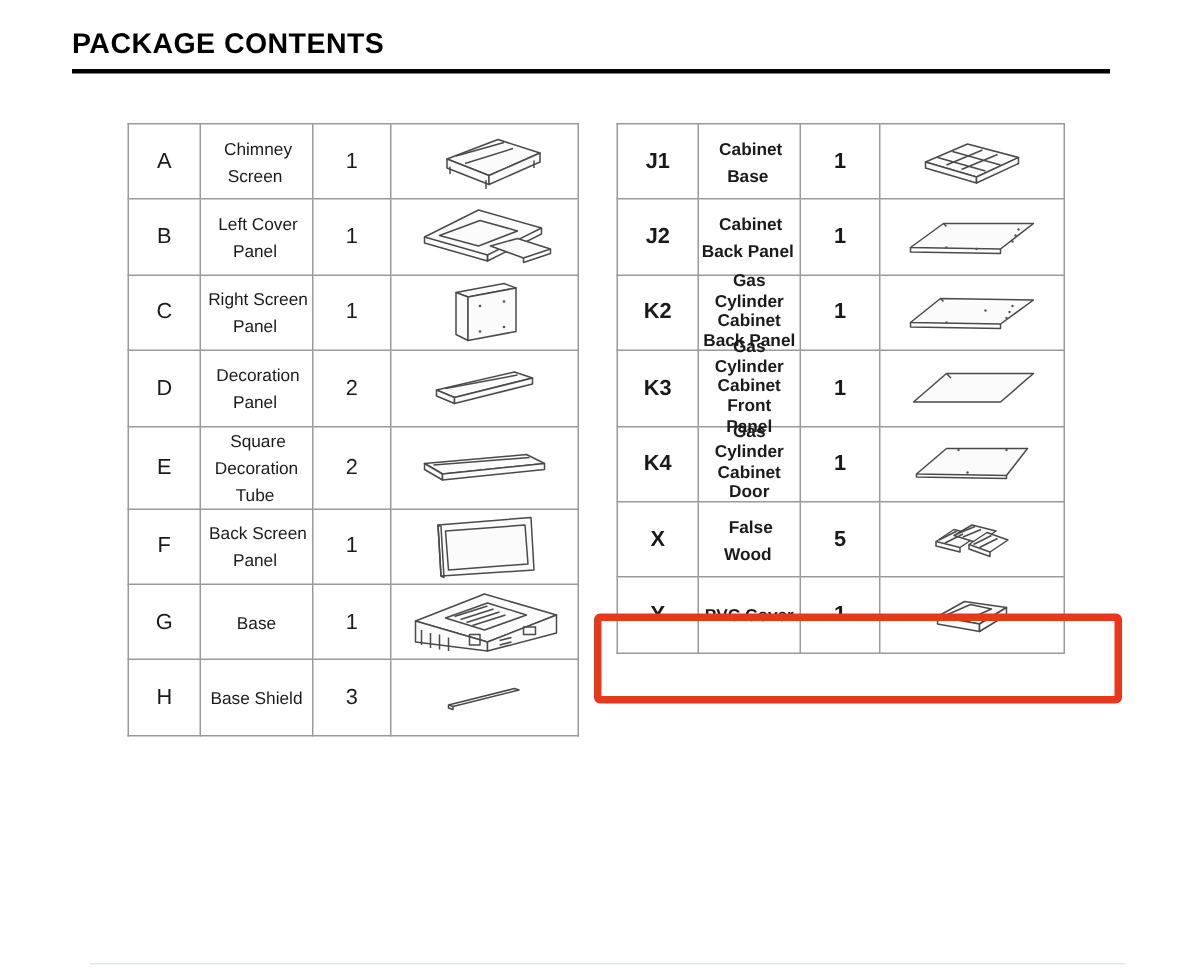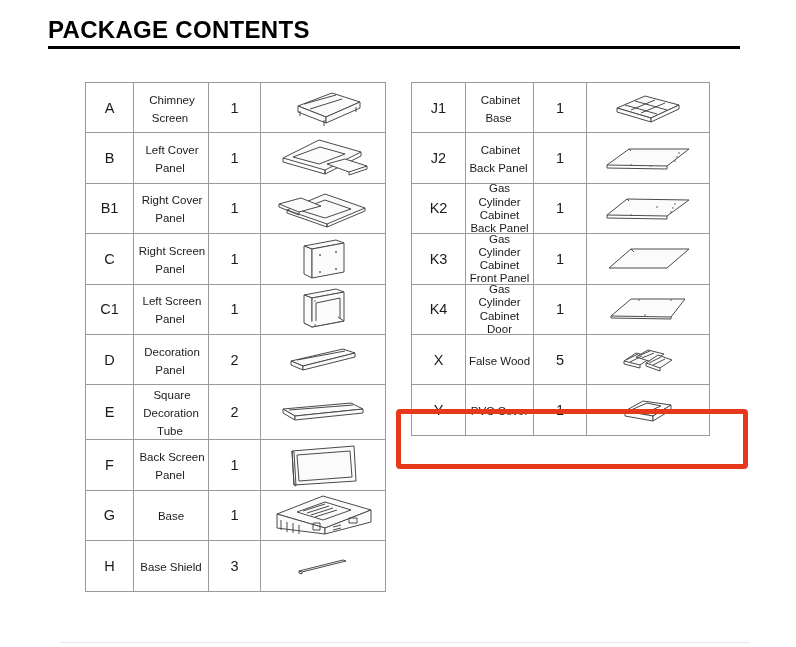--- a/index.html
+++ b/index.html
@@ -14,21 +14,21 @@
     overflow: hidden;
     font-family: "Liberation Sans", sans-serif;
     color: #000;
   }
 
   
   #page-title {
     position: absolute;
     left: 48px;
     top: 14px;
-    font-size: 24px;
+    font-size: 19px;
     font-weight: bold;
     letter-spacing: 0.3px;
     line-height: 32px;
     color: #000;
     white-space: nowrap;
   }
   #title-rule {
     position: absolute;
     left: 48px;
     top: 46px;
@@ -38,21 +38,21 @@
   }
 
   
   .parts-table {
     position: absolute;
     border-collapse: collapse;
     table-layout: fixed;
     border: 1px solid #808080;
   }
   #table-left  { left: 85px;  top: 82px; width: 300px; }
-  #table-right { left: 411px; top: 82px; width: 298px; }
+  #table-right { left: 411px; top: 82px; width: 298px; font-weight: bold; }
 
   .parts-table td {
     border: 1px solid #9a9a9a;
     padding: 0;
     text-align: center;
     vertical-align: middle;
     height: 49.4px;
     overflow: visible;
     position: relative;
   }
@@ -161,71 +161,34 @@
               <path style="fill:none;stroke:#4a4a4a;stroke-width:1;stroke-linejoin:round;" d="M18 21 L45 11 L70 18 L44 28 Z"></path>
               <path style="fill:none;stroke:#4a4a4a;stroke-width:1;stroke-linejoin:round;" d="M8 22 L8 26 L50 38 L50 34"></path>
               <path style="fill:none;stroke:#4a4a4a;stroke-width:1;stroke-linejoin:round;" d="M50 34 L50 38 L86 20 L86 16"></path>
               <path style="fill:#fbfbfb;stroke:#4a4a4a;stroke-width:1;stroke-linejoin:round;" d="M52 28 L74 36 L92 30 L70 23 Z"></path>
               <path style="fill:none;stroke:#4a4a4a;stroke-width:1;stroke-linejoin:round;" d="M74 36 L74 39 L92 33 L92 30"></path>
             </svg>
           </div>
         </td>
       </tr>
       <tr>
-        <td><span class="cell-code">B1</span></td>
-        <td><span class="cell-name">Right Cover
-Panel</span></td>
-        <td><span class="cell-qty">1</span></td>
-        <td>
-          <div class="pic-wrap">
-            <svg width="96" height="44" viewBox="0 0 96 44">
-              <path style="fill:#fbfbfb;stroke:#4a4a4a;stroke-width:1;stroke-linejoin:round;" d="M12 24 L50 8 L90 22 L52 38 Z"></path>
-              <path style="fill:none;stroke:#4a4a4a;stroke-width:1;stroke-linejoin:round;" d="M24 24 L50 14 L76 23 L50 32 Z"></path>
-              <path style="fill:none;stroke:#4a4a4a;stroke-width:1;stroke-linejoin:round;" d="M12 24 L12 27 L52 41 L52 38"></path>
-              <path style="fill:none;stroke:#4a4a4a;stroke-width:1;stroke-linejoin:round;" d="M52 38 L52 41 L90 25 L90 22"></path>
-              <path style="fill:#fbfbfb;stroke:#4a4a4a;stroke-width:1;stroke-linejoin:round;" d="M4 18 L26 12 L46 20 L24 26 Z"></path>
-              <path style="fill:none;stroke:#4a4a4a;stroke-width:1;stroke-linejoin:round;" d="M4 18 L4 21 L24 29 L24 26"></path>
-            </svg>
-          </div>
-        </td>
-      </tr>
-      <tr>
         <td><span class="cell-code">C</span></td>
         <td><span class="cell-name">Right Screen
 Panel</span></td>
         <td><span class="cell-qty">1</span></td>
         <td>
           <div class="pic-wrap">
             <svg width="58" height="46" viewBox="0 0 58 46">
               <path style="fill:#fbfbfb;stroke:#4a4a4a;stroke-width:1;stroke-linejoin:round;" d="M10 10 L42 4 L50 7 L18 13 Z"></path>
               <path style="fill:#fbfbfb;stroke:#4a4a4a;stroke-width:1;stroke-linejoin:round;" d="M10 10 L18 13 L18 42 L10 38 Z"></path>
               <path style="fill:#fbfbfb;stroke:#4a4a4a;stroke-width:1;stroke-linejoin:round;" d="M18 13 L50 7 L50 36 L18 42 Z"></path>
               <circle cx="26" cy="19" r="0.9" style="fill:#555"></circle>
               <circle cx="42" cy="16" r="0.9" style="fill:#555"></circle>
               <circle cx="26" cy="36" r="0.9" style="fill:#555"></circle>
               <circle cx="42" cy="33" r="0.9" style="fill:#555"></circle>
-            </svg>
-          </div>
-        </td>
-      </tr>
-      <tr>
-        <td><span class="cell-code">C1</span></td>
-        <td><span class="cell-name">Left Screen
-Panel</span></td>
-        <td><span class="cell-qty">1</span></td>
-        <td>
-          <div class="pic-wrap">
-            <svg width="58" height="46" viewBox="0 0 58 46">
-              <path style="fill:#fbfbfb;stroke:#4a4a4a;stroke-width:1;stroke-linejoin:round;" d="M10 9 L42 3 L50 6 L18 12 Z"></path>
-              <path style="fill:#fbfbfb;stroke:#4a4a4a;stroke-width:1;stroke-linejoin:round;" d="M10 9 L18 12 L18 41 L10 37 Z"></path>
-              <path style="fill:#fbfbfb;stroke:#4a4a4a;stroke-width:1;stroke-linejoin:round;" d="M18 12 L50 6 L50 35 L18 41 Z"></path>
-              <path style="fill:none;stroke:#4a4a4a;stroke-width:1;stroke-linejoin:round;" d="M22 17 L46 12 L46 33 L22 38 Z"></path>
-              <path style="fill:#fbfbfb;stroke:#4a4a4a;stroke-width:1;stroke-linejoin:round;" d="M10 37 L18 41 L50 35 L44 31"></path>
-              <circle cx="21" cy="15" r="0.8" style="fill:#555"></circle>
-              <circle cx="21" cy="39" r="0.8" style="fill:#555"></circle>
             </svg>
           </div>
         </td>
       </tr>
       <tr>
         <td><span class="cell-code">D</span></td>
         <td><span class="cell-name">Decoration
 Panel</span></td>
         <td><span class="cell-qty">2</span></td>
         <td>

